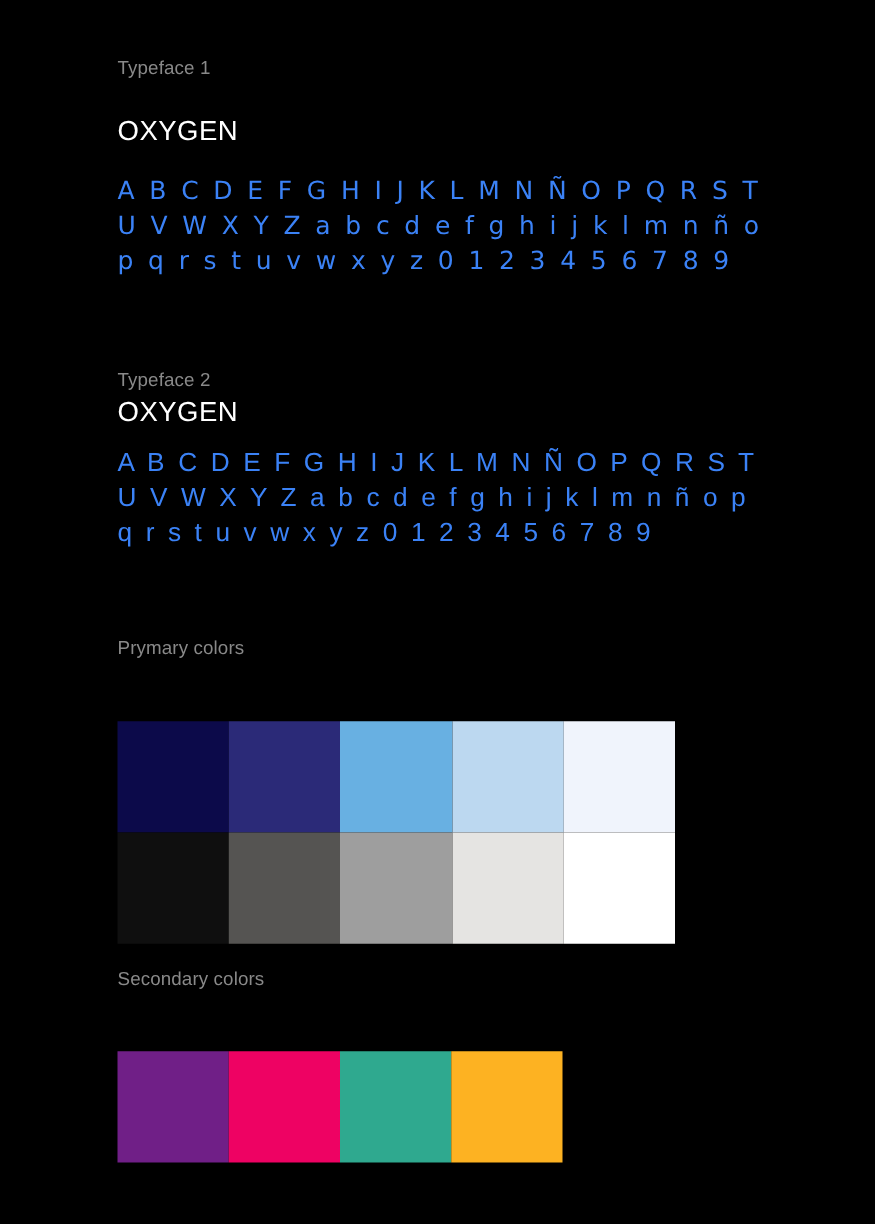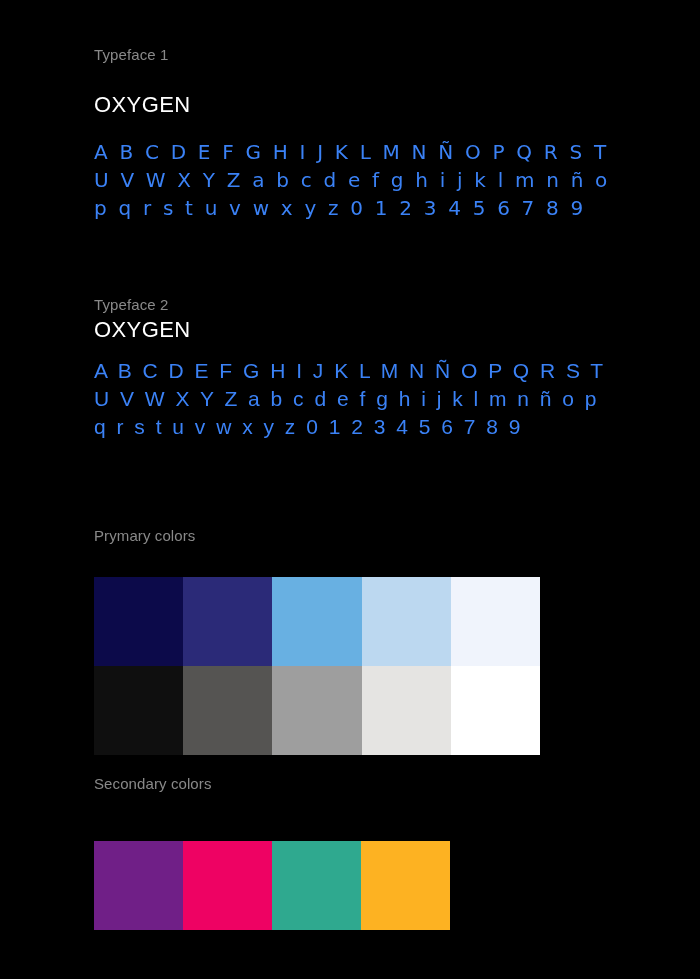--- a/index.html
+++ b/index.html
@@ -75,21 +75,21 @@
 
   
   #label-typeface-1 { top: 46px; }
   #name-typeface-1  { top: 92px; }
   #spec-typeface-1  { top: 138px; }
 
   #label-typeface-2 { top: 296px; }
   #name-typeface-2  { top: 317px; }
   #spec-typeface-2  { top: 357px; }
 
-  #label-primary    { top: 527px; }
+  #label-primary    { top: 510px; }
   #label-secondary  { top: 775px; }
 
   
   .swatch-grid {
     position: absolute;
     display: grid;
     gap: 0;
     line-height: 0;
     font-size: 0;
   }

